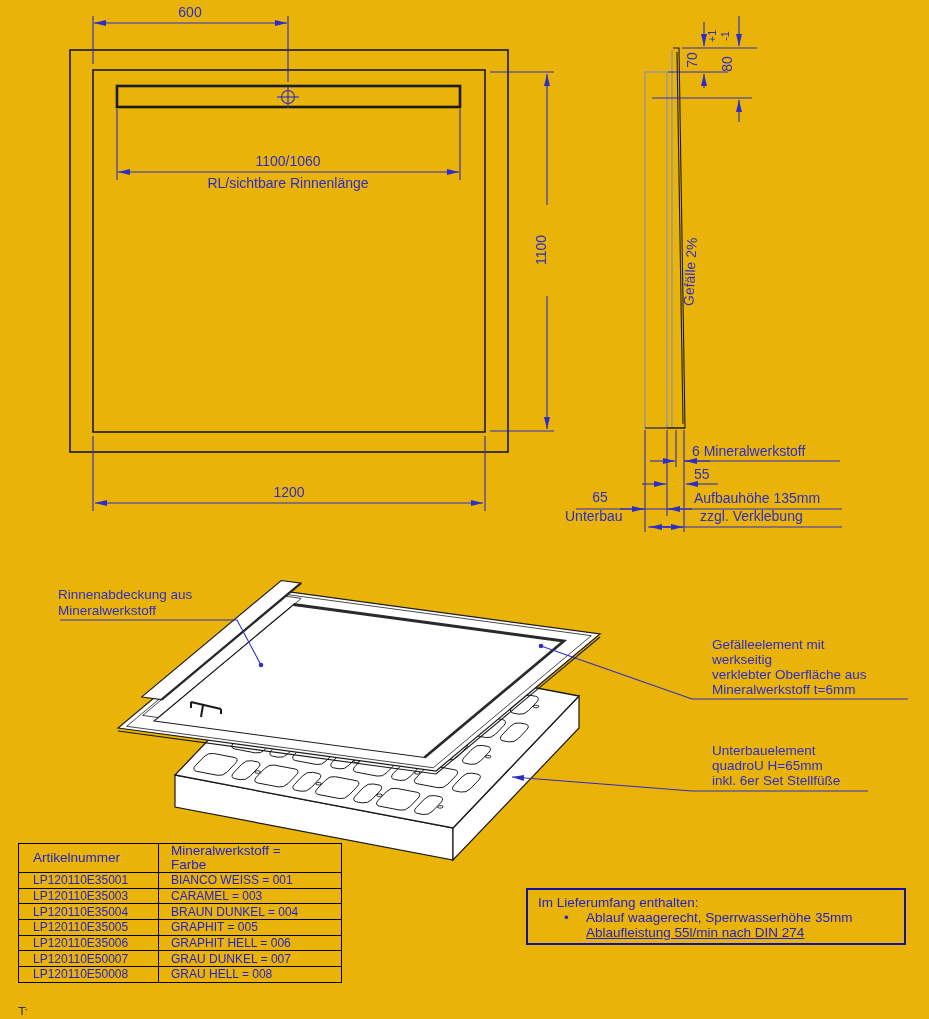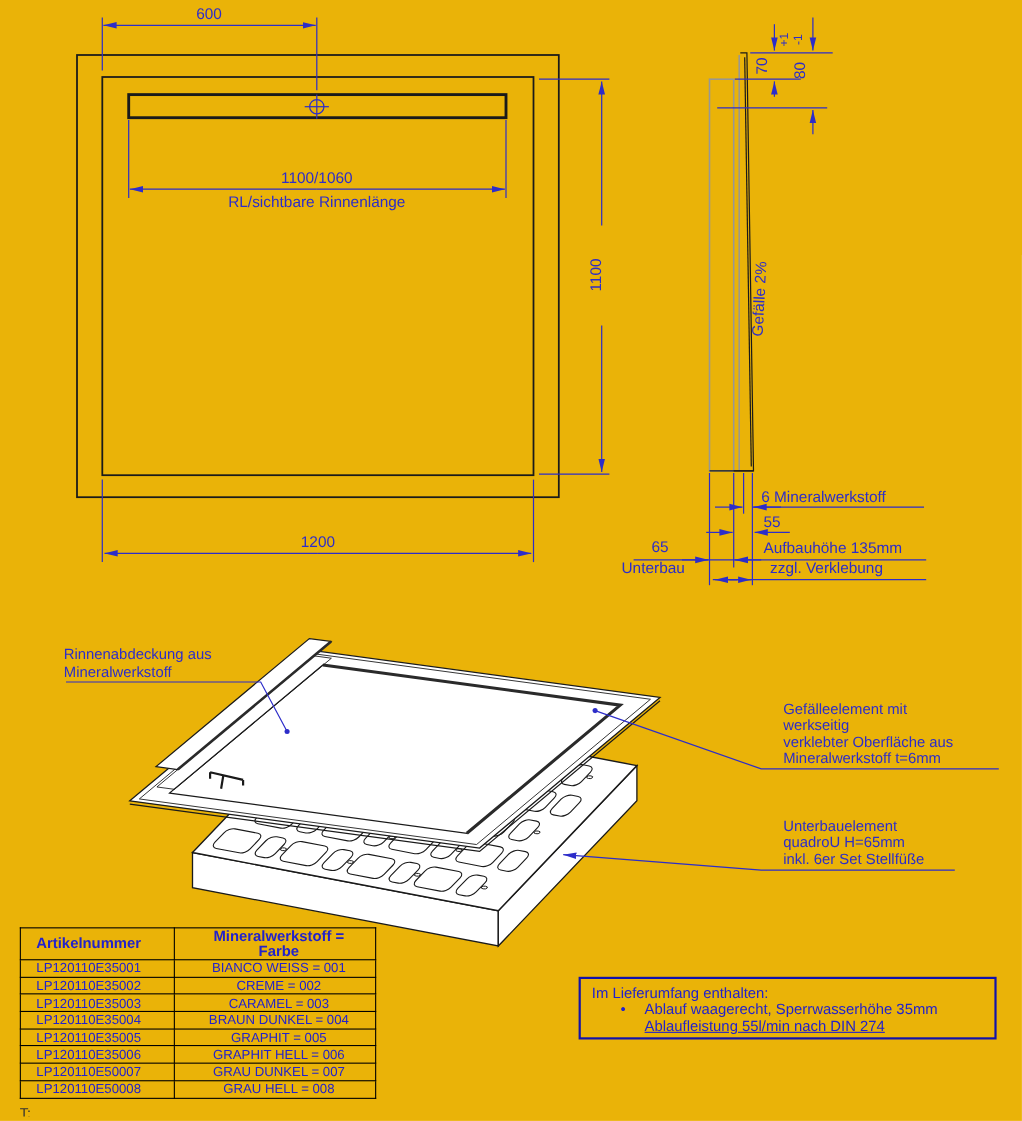--- a/index.html
+++ b/index.html
@@ -13,24 +13,24 @@
   .gray{fill:none;stroke:#979797;stroke-width:1.4;}
   .bl{fill:none;stroke:#2d2dc9;stroke-width:1.1;}
   .wfill{fill:#ffffff;stroke:#1a1a1a;stroke-width:1.2;}
   .dot{fill:#2d2dc9;stroke:none;}
   .small{font-size:11px;}
   .lab{font-size:13.5px;}
   
   .art-table{position:absolute;left:18px;top:843px;border-collapse:collapse;
              color:#2222cc;}
   .art-table th,.art-table td{border:1.6px solid #000;padding:0 5px;line-height:14px;}
-  .art-table th{font-size:13.5px;font-weight:bold;text-align:center;height:27px;}
+  .art-table th{font-size:13.5px;font-weight:normal;text-align:center;height:27px;}
   .art-table td{font-size:12px;height:14.7px;}
   .art-table .c1{width:120px;text-align:left;padding-left:14px;}
-  .art-table .c2{width:165px;text-align:center;padding-left:12px;}
+  .art-table .c2{width:165px;text-align:left;padding-left:12px;}
   
   .scope-box{position:absolute;left:526px;top:888px;width:356px;height:42px;
              border:2px solid #1212aa;color:#2222cc;font-size:13.5px;
              line-height:15px;padding:5px 10px 6px 10px;}
   .scope-box .row{display:flex;}
   .scope-box .bullet{margin-left:26px;width:22px;}
   .scope-box .ind{padding-left:48px;text-decoration:underline;}
   
   .footer-frag{position:absolute;left:18px;top:1005px;width:330px;height:10px;
                overflow:hidden;color:#333;font-size:13px;line-height:13px;}
@@ -253,24 +253,20 @@
       <th class="c1">Artikelnummer</th>
       <th class="c2"><span>Mineralwerkstoff =</span><br><span>Farbe</span></th>
     </tr>
   </thead>
   <tbody>
     <tr>
           <td class="c1">LP120110E35001</td>
           <td class="c2">BIANCO WEISS = 001</td>
         </tr>
     <tr>
-          <td class="c1">LP120110E35002</td>
-          <td class="c2">CREME = 002</td>
-        </tr>
-    <tr>
           <td class="c1">LP120110E35003</td>
           <td class="c2">CARAMEL = 003</td>
         </tr>
     <tr>
           <td class="c1">LP120110E35004</td>
           <td class="c2">BRAUN DUNKEL = 004</td>
         </tr>
     <tr>
           <td class="c1">LP120110E35005</td>
           <td class="c2">GRAPHIT = 005</td>

